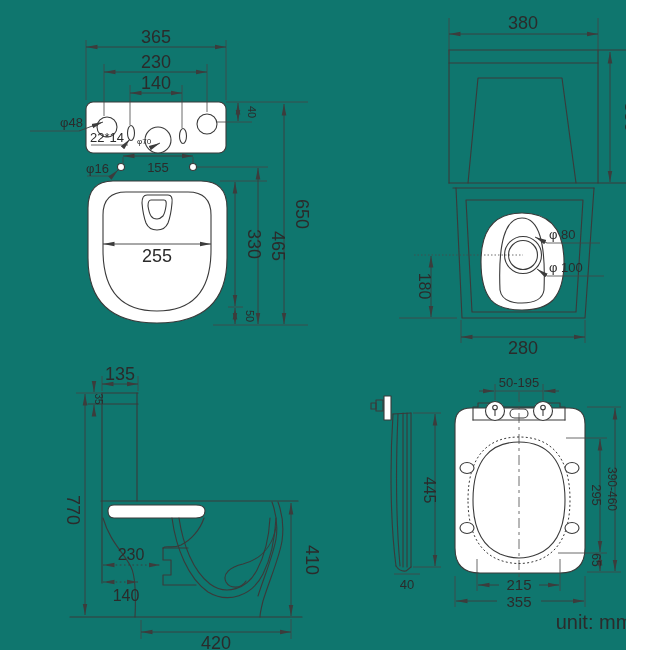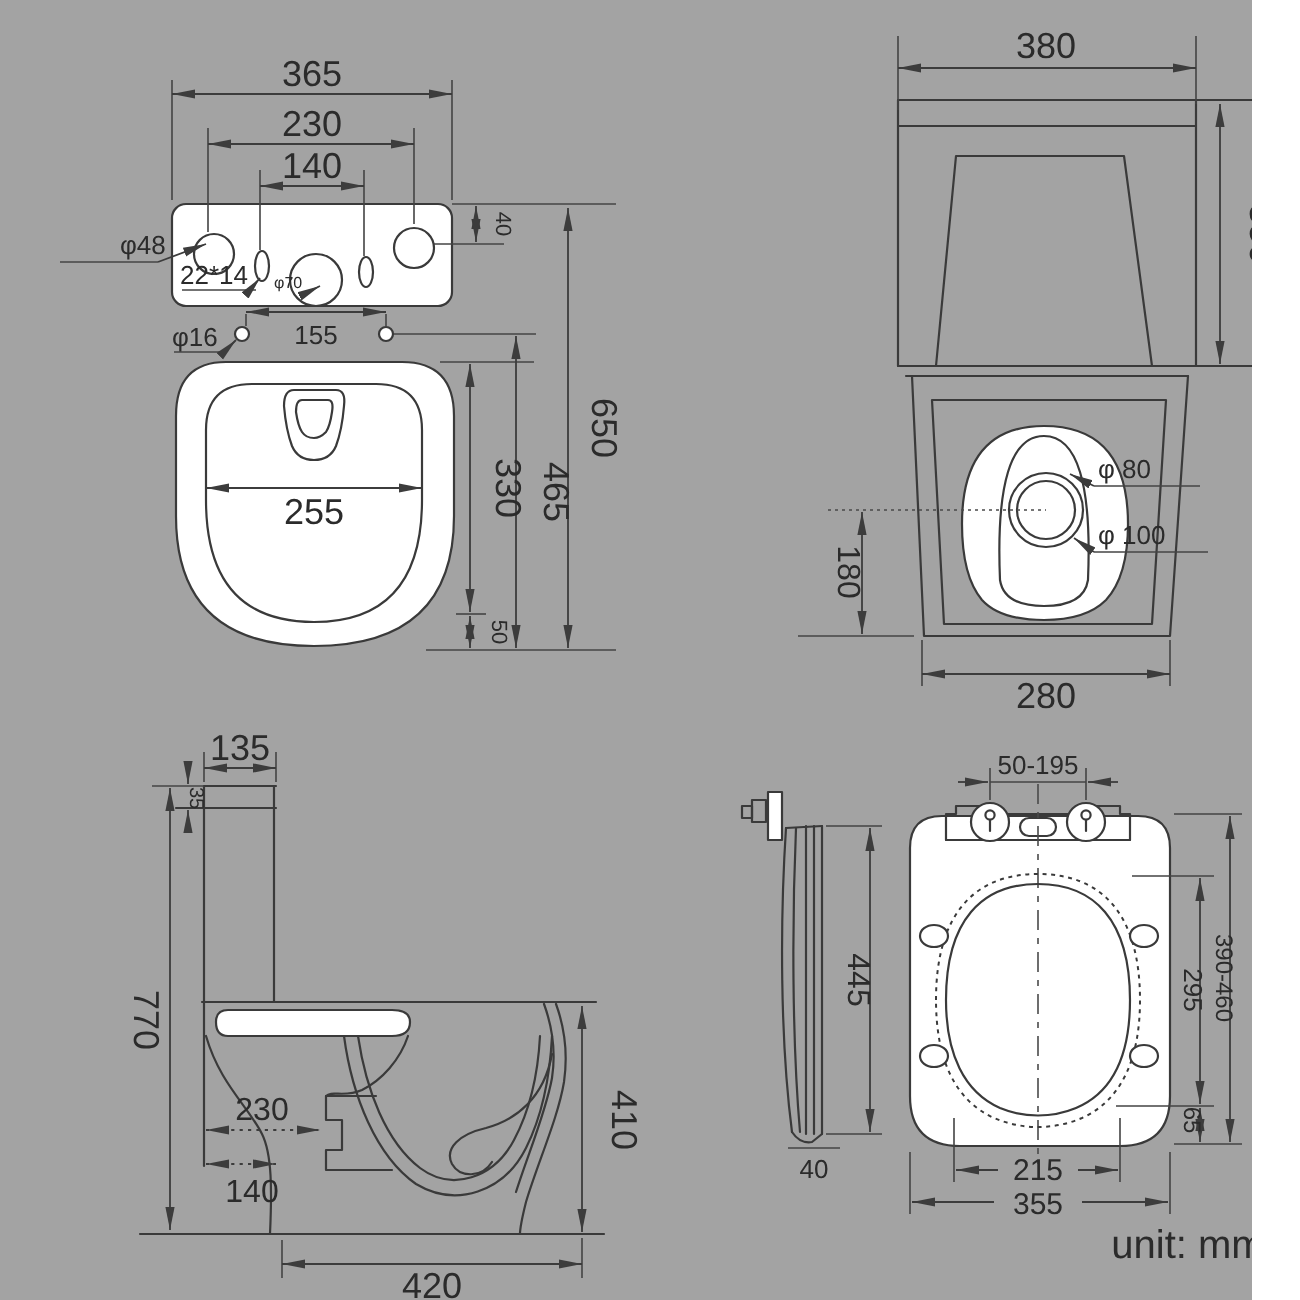--- a/index.html
+++ b/index.html
@@ -1,16 +1,16 @@
 <!DOCTYPE html>
 <html><head>
 <meta charset="utf-8">
 <style>
   html,body{margin:0;padding:0;background:#ffffff;}
-  .stage{position:relative;width:626px;height:650px;background:#a3a3a3;overflow:hidden;
+  .stage{position:relative;width:626px;height:650px;background:#0f766e;overflow:hidden;
          font-family:"Liberation Sans", sans-serif;}
   svg{display:block;}
   .o  {fill:none;stroke:#3a3a3a;stroke-width:1.1;stroke-linecap:round;stroke-linejoin:round;}
   .ow {fill:#ffffff;stroke:#3a3a3a;stroke-width:1.1;stroke-linejoin:round;}
   .e  {fill:none;stroke:#444444;stroke-width:0.8;}
   .d  {fill:none;stroke:#3c3c3c;stroke-width:0.9;marker-start:url(#ar);marker-end:url(#ar);}
   .ld {fill:none;stroke:#3c3c3c;stroke-width:0.9;marker-end:url(#ar);}
   .dd {fill:none;stroke:#3c3c3c;stroke-width:0.9;stroke-dasharray:1.6,2.6;marker-start:url(#ar);marker-end:url(#ar);}
   .od {fill:none;stroke:#3a3a3a;stroke-width:1;stroke-dasharray:2,2.3;}
   .cl {fill:none;stroke:#4a4a4a;stroke-width:0.8;stroke-dasharray:10,4,3,4;}

